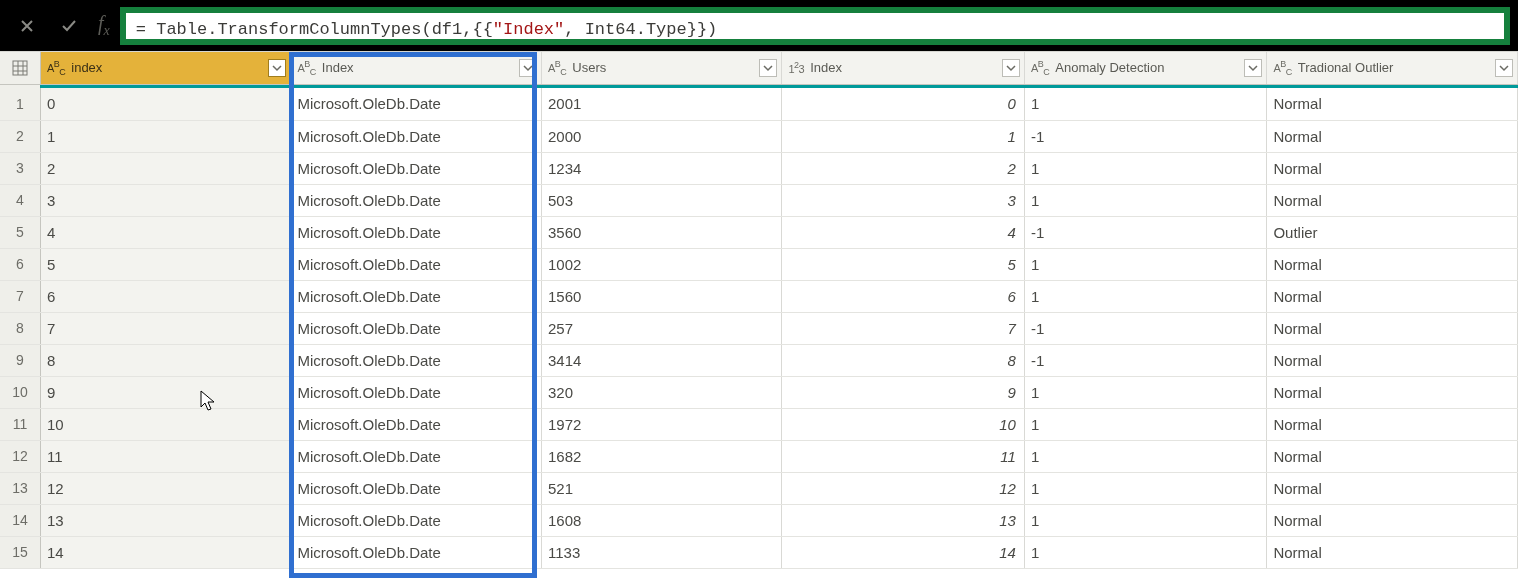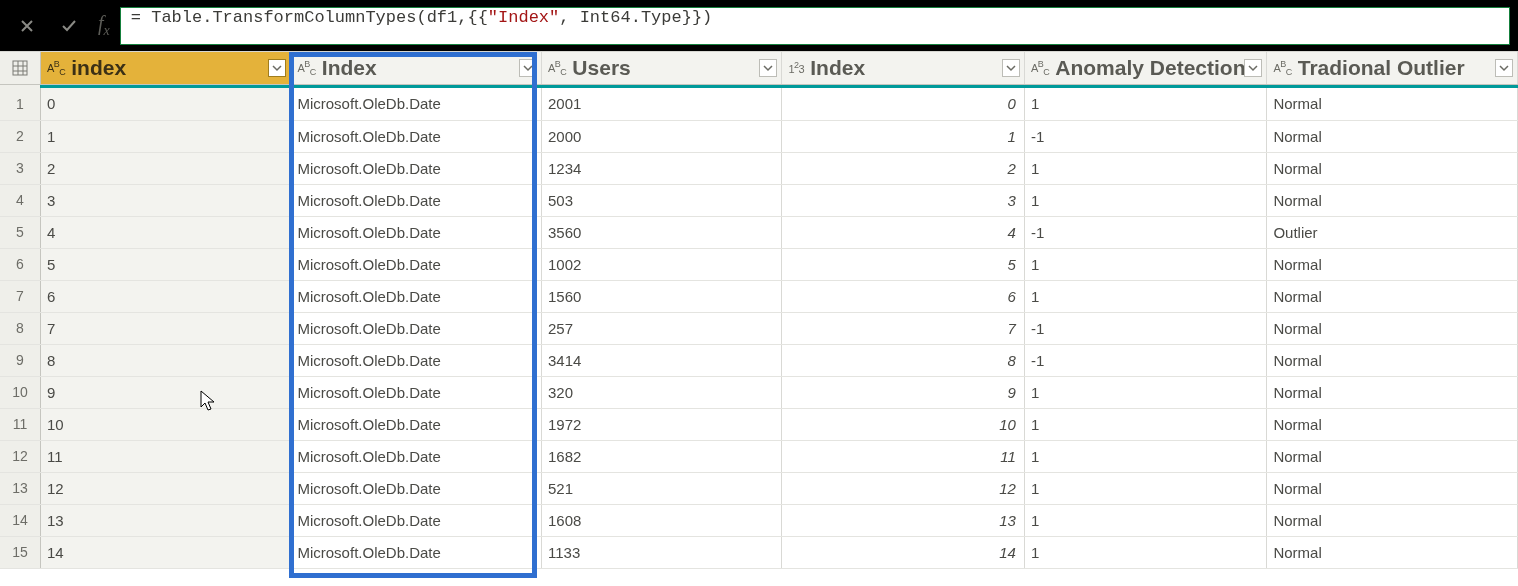--- a/index.html
+++ b/index.html
@@ -14,22 +14,22 @@
     .fb-btn {
       width: 38px; height: 38px; display: inline-flex; align-items: center; justify-content: center;
       color: #8a8a85; margin-right: 4px; border-radius: 2px;
     }
     .fb-btn svg { stroke: currentColor; }
     .fx-label {
       font-family: "Cambria Math", "Times New Roman", serif; font-style: italic;
       font-size: 20px; color: #5c5c57; padding: 0 10px 0 6px;
     }
     .formula-box {
-      flex: 1; height: 38px; background: #ffffff; border: 1px solid #15803d;
-      display: flex; align-items: flex-start; padding: 0 10px;
+      flex: 1; height: 38px; background: #ffffff; border: 6px solid #15803d;
+      display: flex; align-items: flex-end; padding: 0 10px;
       font-family: Consolas, "Courier New", monospace; font-size: 17px; color: #3b3b38;
     }
     .tok-neutral { color: #3b3b38; }
     .tok-string  { color: #a31515; }
 
     
     .grid-wrap { position: relative; width: 100%; height: calc(100% - 52px); background: #fff; }
 
     table.grid {
       border-collapse: collapse; width: 100%; table-layout: fixed;
@@ -52,21 +52,21 @@
     th.colhead {
       background: #f3f3ef; color: #5a5a54; font-weight: 400; text-align: left;
       position: relative; border-bottom: 1px solid #c5c5bf;
       padding: 0 24px 0 6px;
       margin-top: 28px;
     }
     th.colhead.selected { background: #e4b23a; color: #3b3016; }
     th.colhead .typewrap { display: inline-flex; align-items: center; gap: 6px; }
     th.colhead .typeicon { font-family: "Segoe UI", sans-serif; font-size: 11px; color: #6b6b64; letter-spacing: -0.5px; }
     th.colhead.selected .typeicon { color: #3b3016; }
-    th.colhead .colname { font-size: 21px; font-weight: bold; }
+    th.colhead .colname { font-size: 13px; }
 
     th.colhead .filter {
       position: absolute; right: 4px; top: 50%; transform: translateY(-50%);
       width: 18px; height: 18px; border: 1px solid #bdbdb7;
       background: #ffffff; display: flex; align-items: center; justify-content: center;
     }
     th.colhead .filter svg { display: block; }
     th.colhead.selected .filter { background: #fff; border-color: #a07d1d; }
 
     

